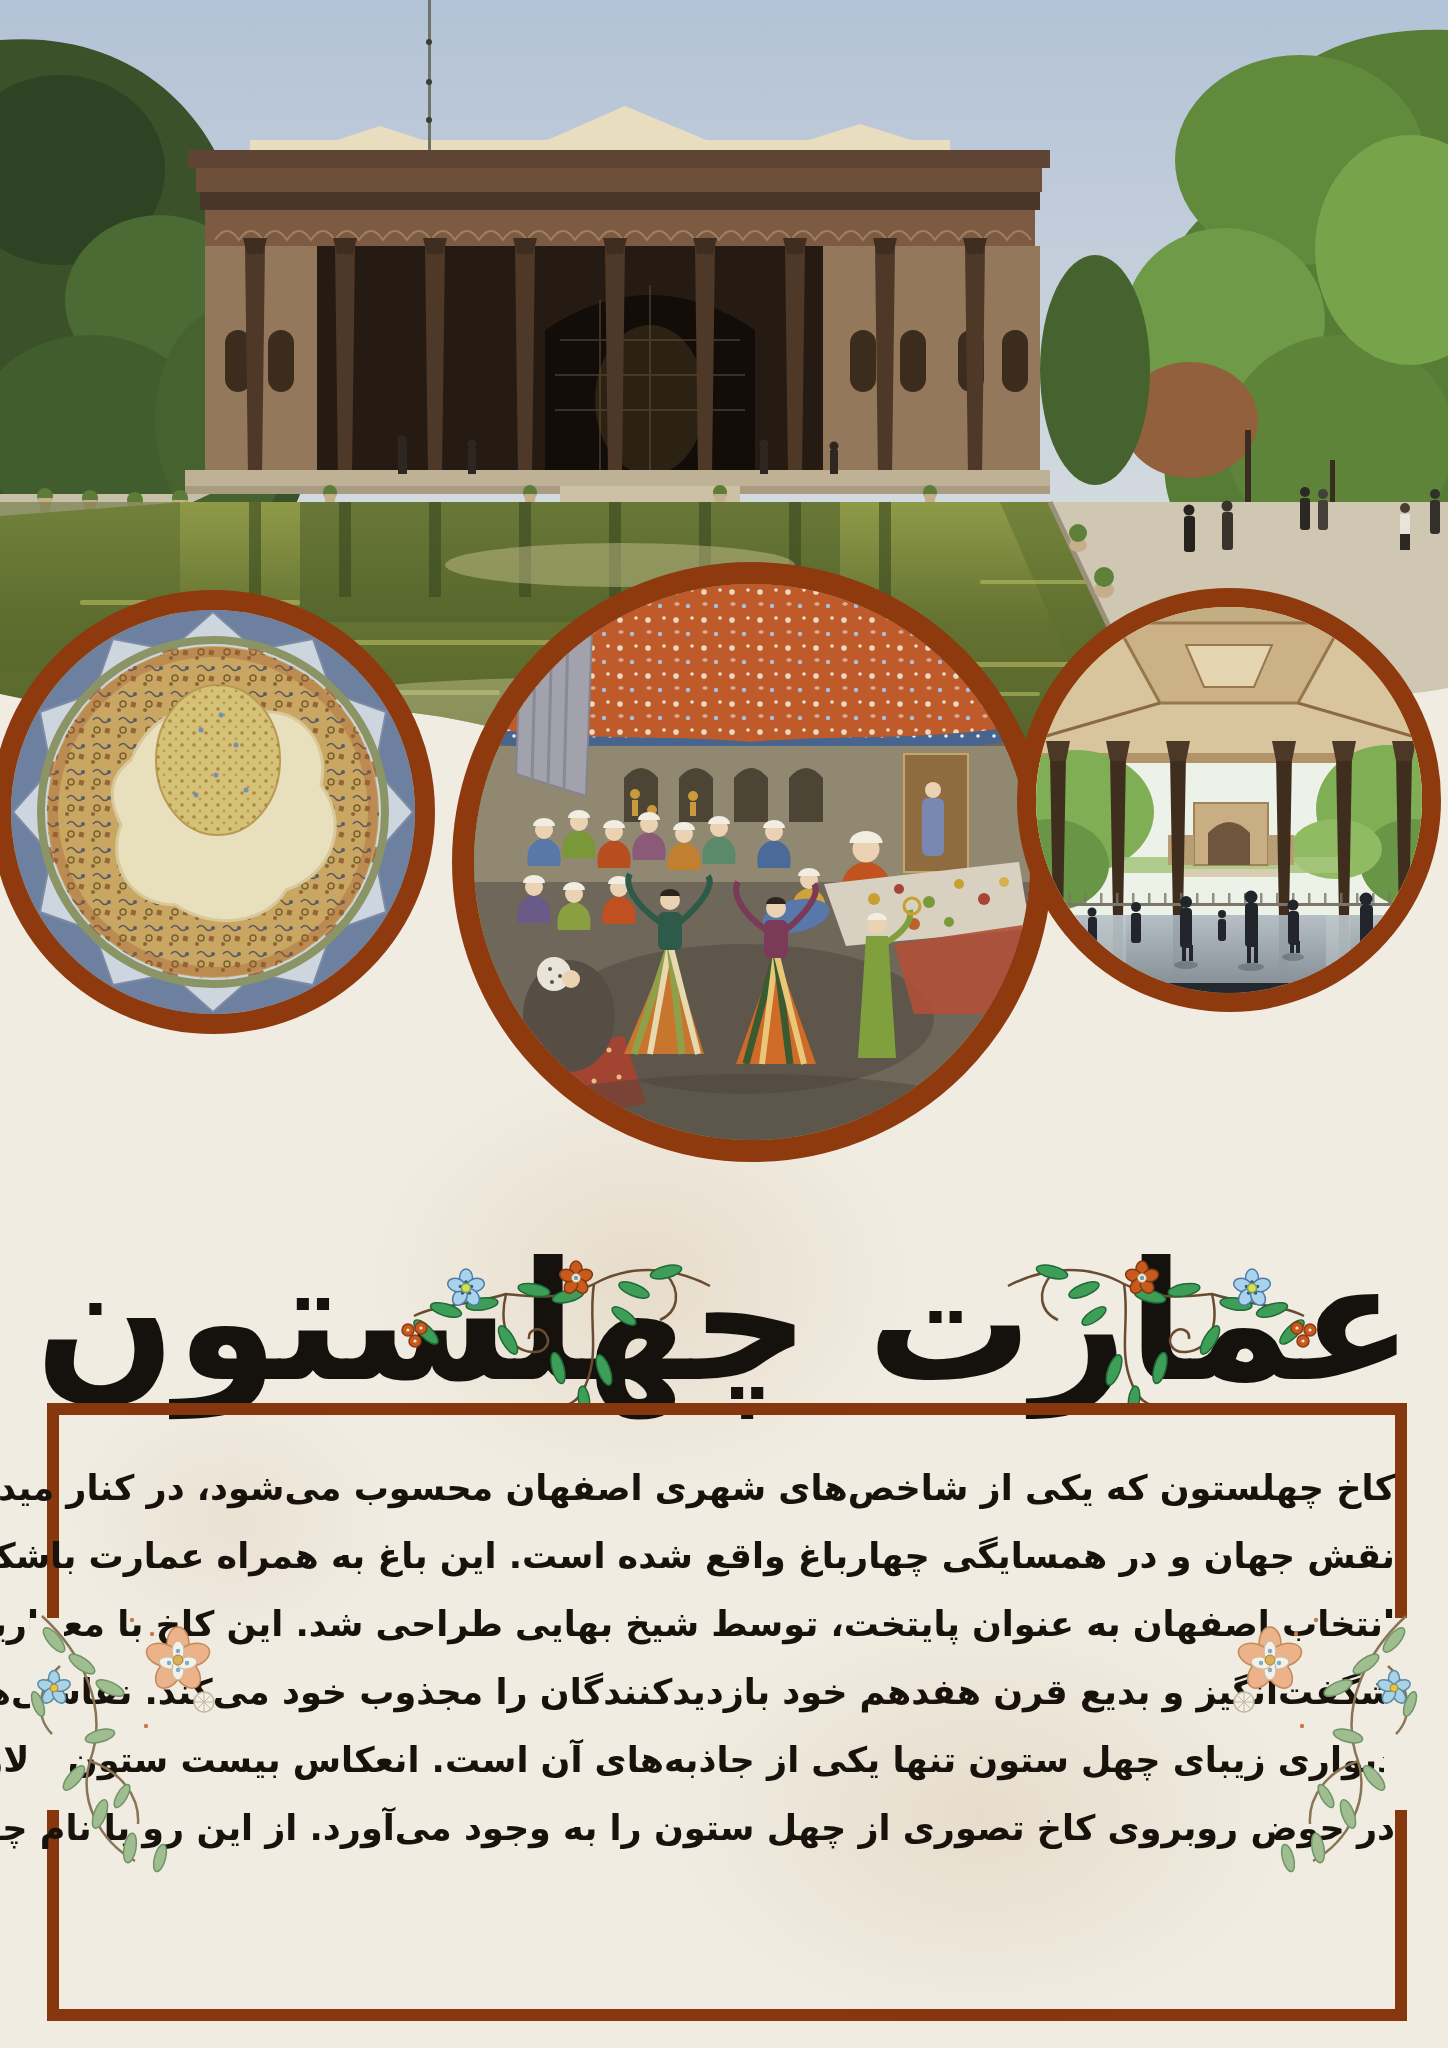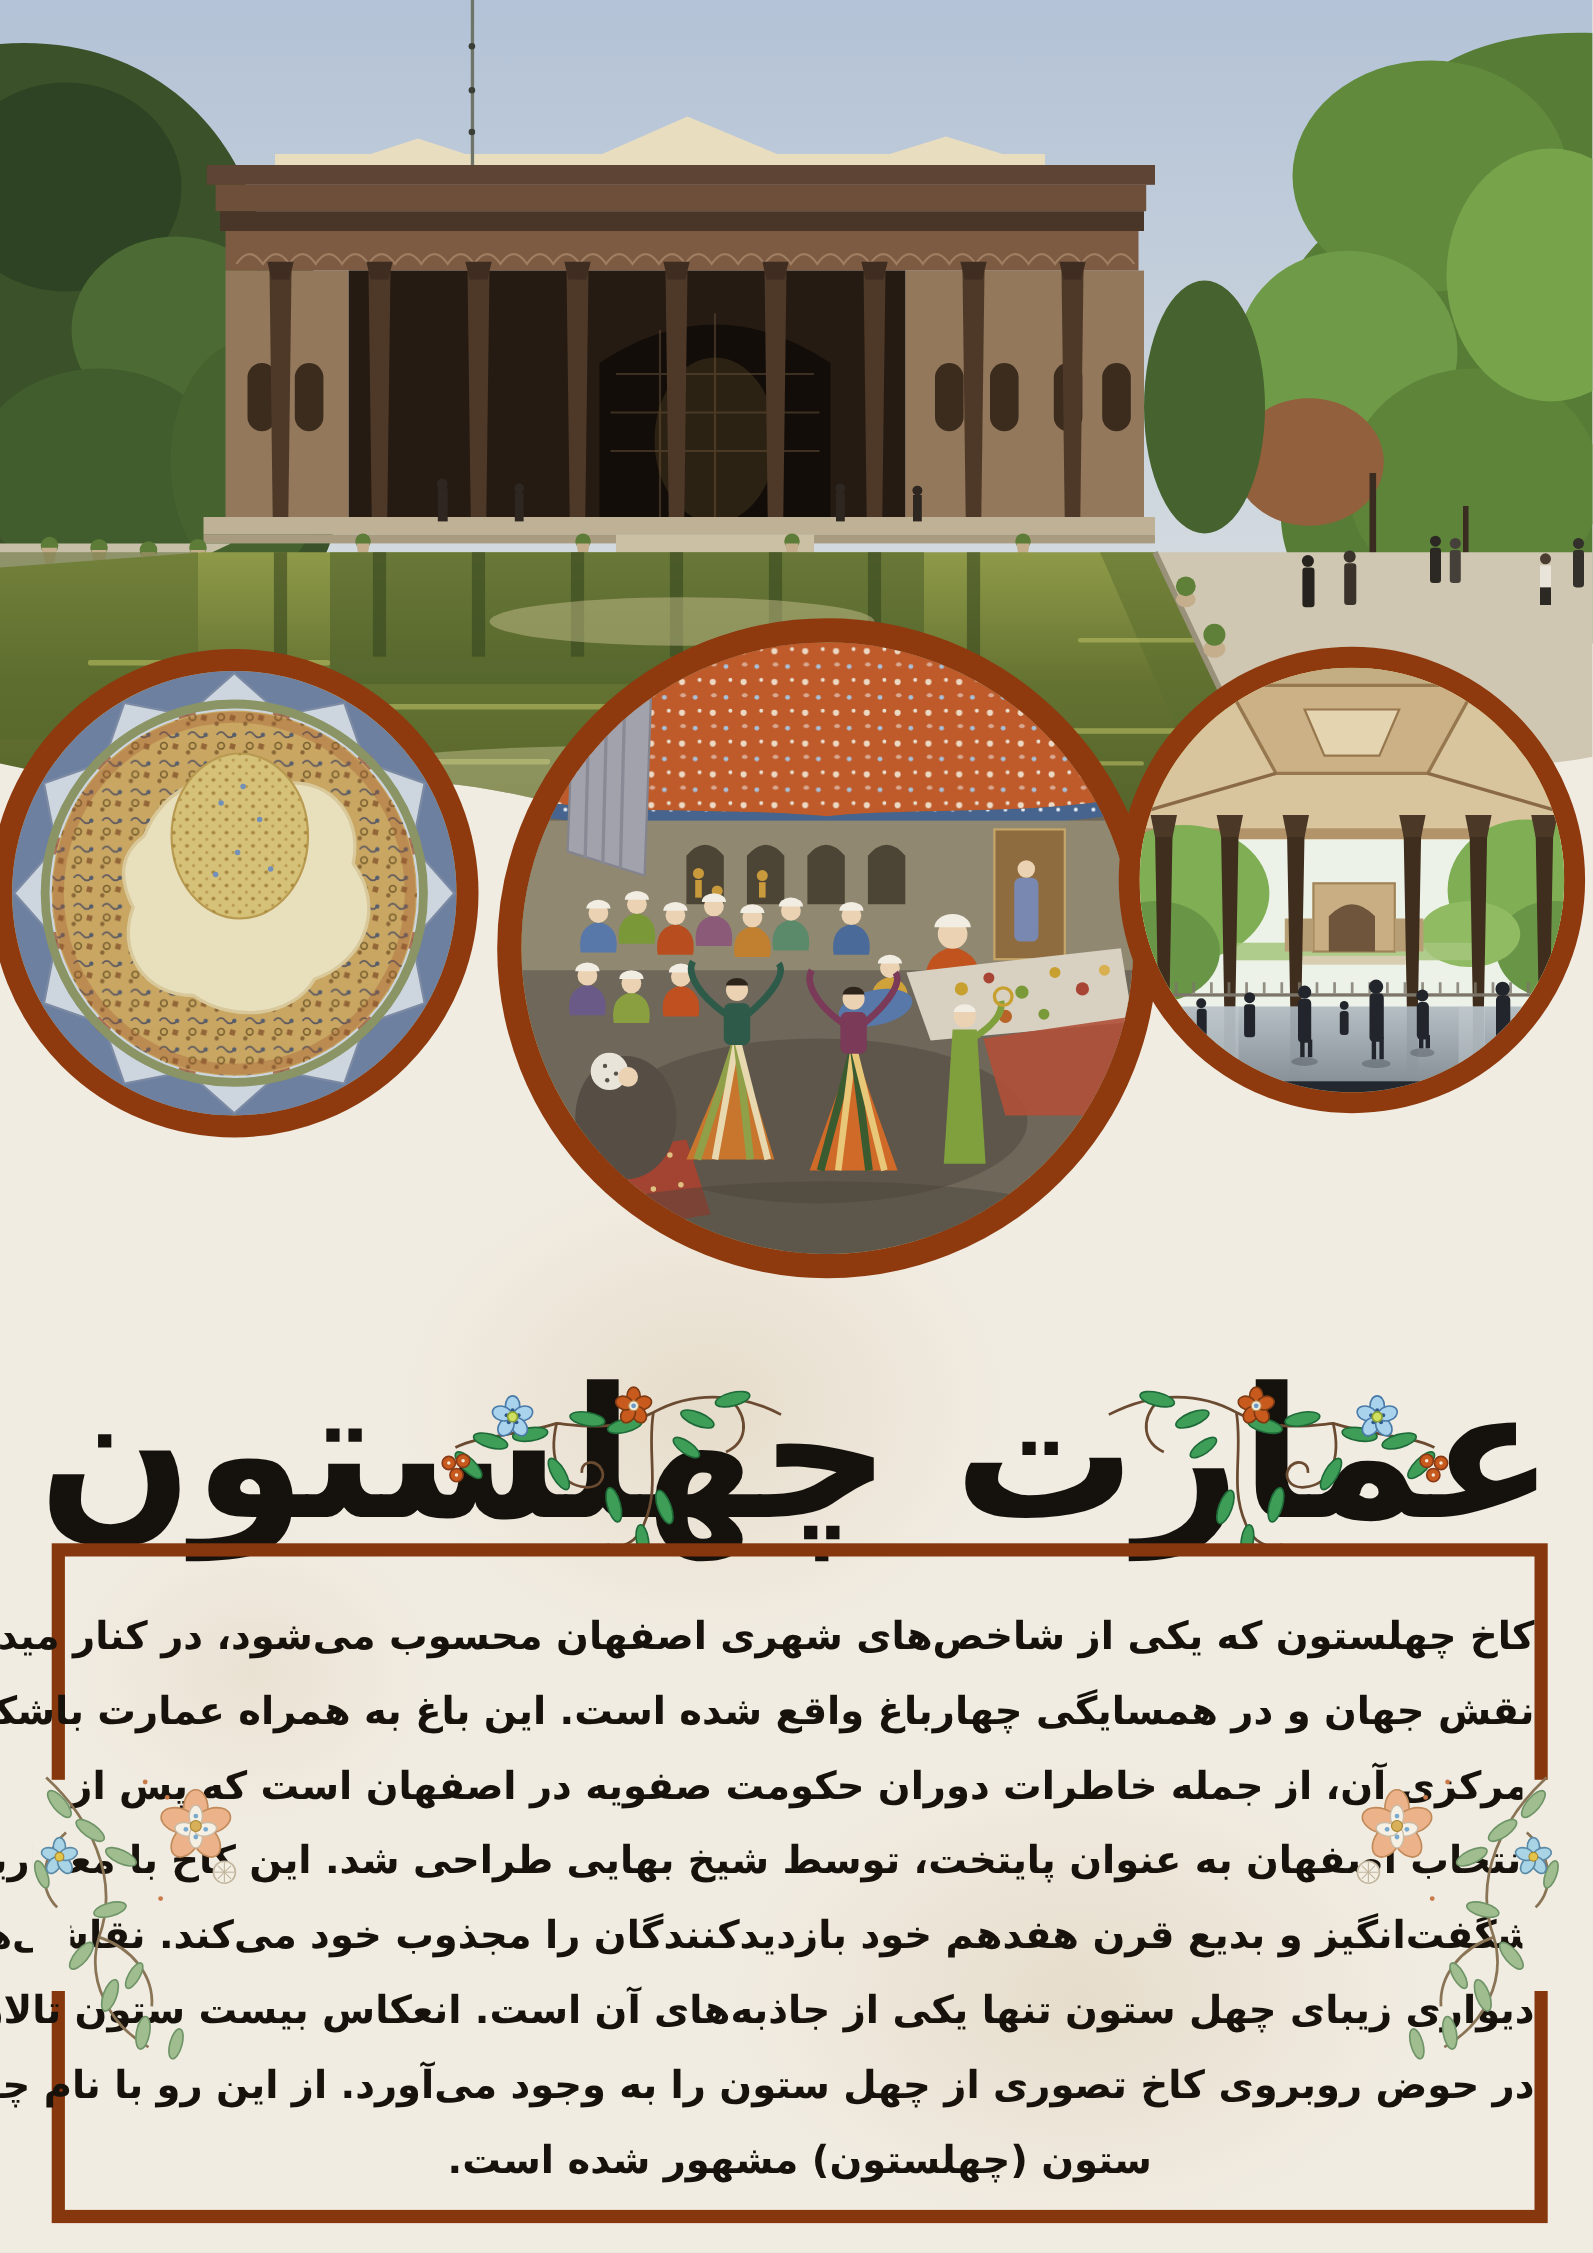--- a/index.html
+++ b/index.html
@@ -624,26 +624,24 @@
   <div class="sprig sprig-right">
     <svg viewBox="0 0 320 168">
       <use href="#titleSprig" transform="translate(320,0) scale(-1,1)"></use>
     </svg>
   </div>
 
   <div class="infobox">
     <div class="lines" dir="rtl">
       <div class="bodyline">کاخ چهلستون که یکی از شاخص‌های شهری اصفهان محسوب می‌شود، در کنار میدان</div>
       <div class="bodyline">نقش جهان و در همسایگی چهارباغ واقع شده است. این باغ به همراه عمارت باشکوه</div>
-      <div class="bodyline">مرکزی آن، از جمله خاطرات دوران حکومت صفویه در اصفهان است که پس از</div>
       <div class="bodyline">انتخاب اصفهان به عنوان پایتخت، توسط شیخ بهایی طراحی شد. این کاخ با معماریان</div>
       <div class="bodyline">شگفت‌انگیز و بدیع قرن هفدهم خود بازدیدکنندگان را مجذوب خود می‌کند. نقاشی‌های</div>
       <div class="bodyline">دیواری زیبای چهل ستون تنها یکی از جاذبه‌های آن است. انعکاس بیست ستون تالار</div>
       <div class="bodyline">در حوض روبروی کاخ تصوری از چهل ستون را به وجود می‌آورد. از این رو با نام چهل</div>
-      <div class="bodyline">ستون (چهلستون) مشهور شده است.</div>
     </div>
   </div>
 
   <div class="orn orn-right">
     <svg viewBox="0 0 250 330">
       <g id="sideVine">
         <rect x="186" y="62" width="34" height="192" fill="#f1ece2"></rect>
         <g fill="none" stroke="#8a7456" stroke-width="2.5">
           <path d="M208,60 C170,95 140,150 160,205 C172,245 150,285 115,305"></path>
           <path d="M160,205 C130,215 110,240 112,268"></path>

